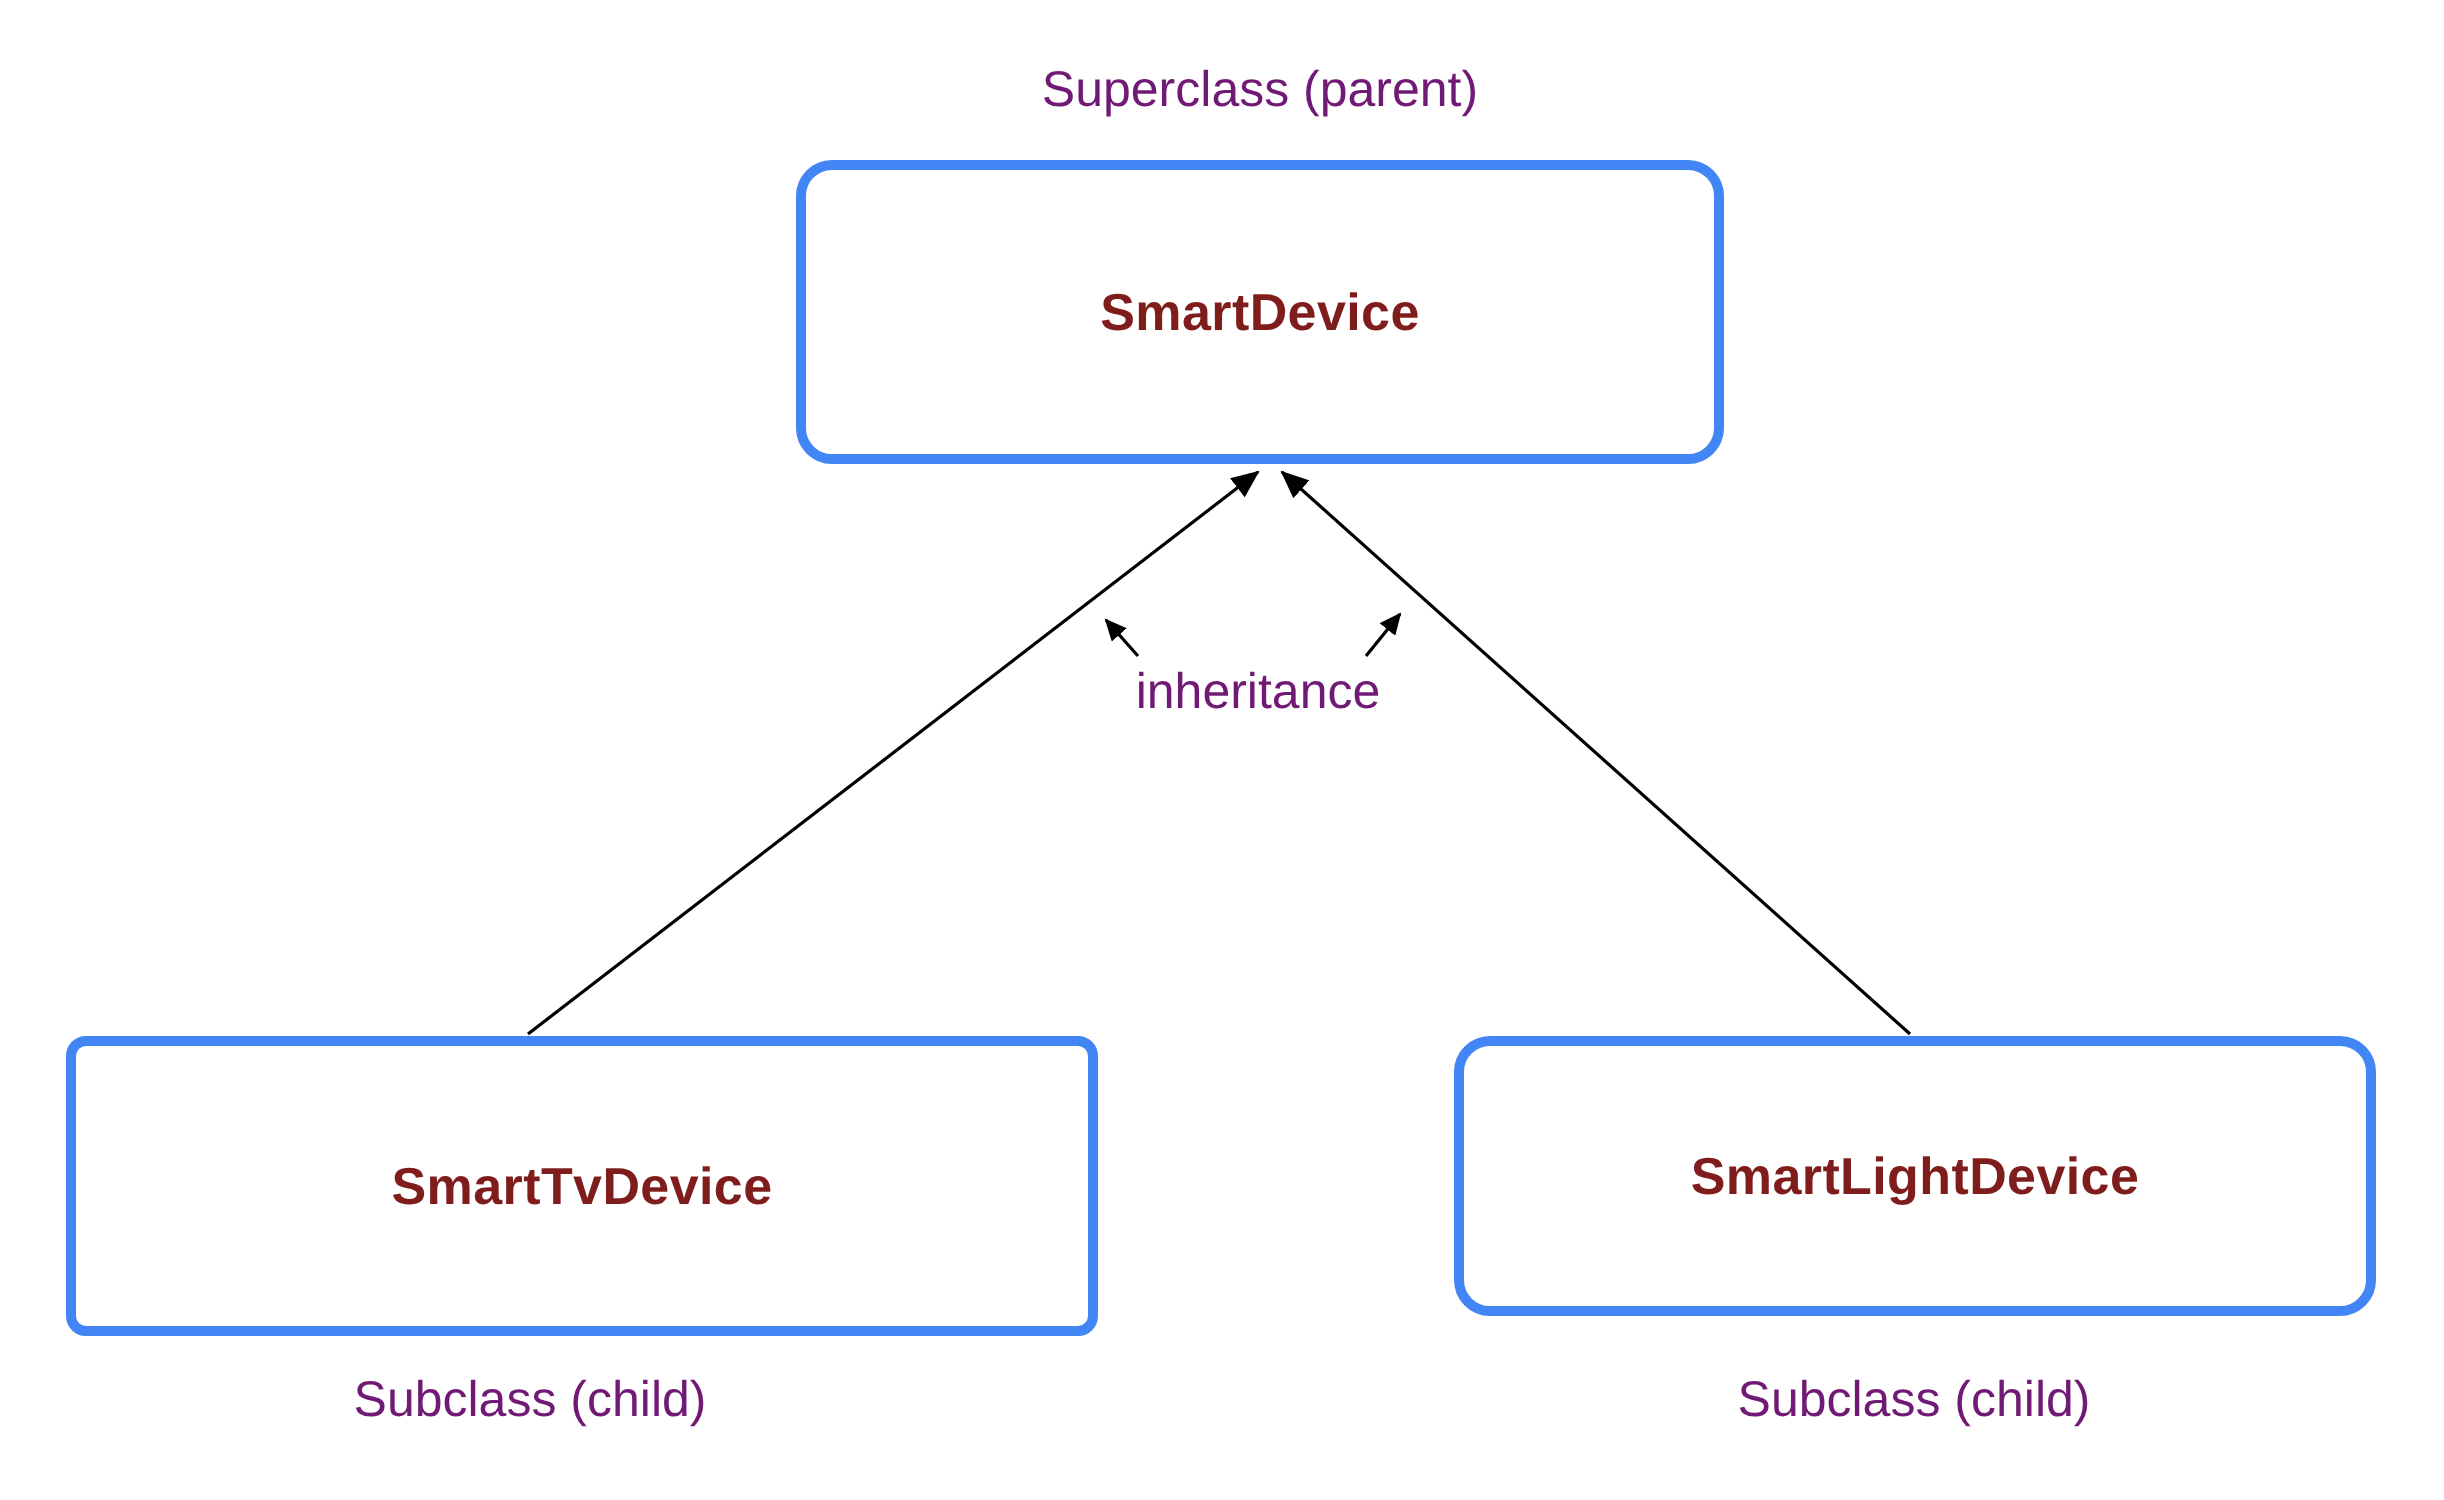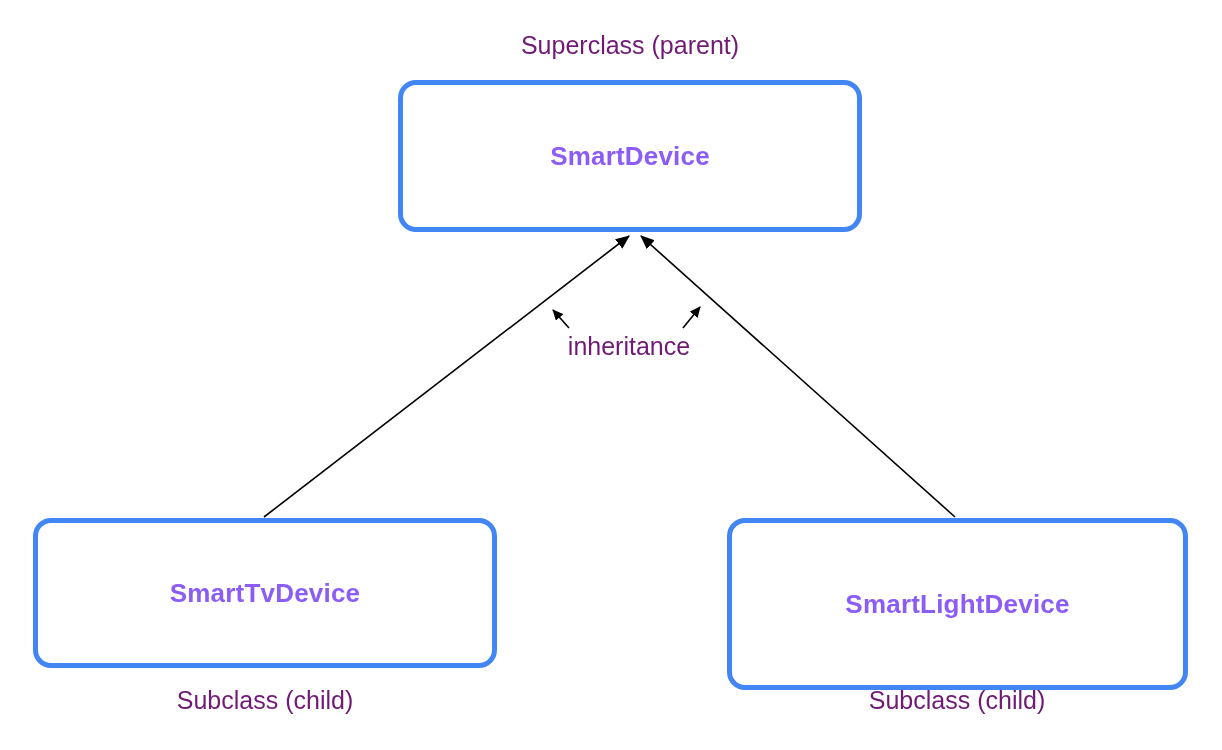--- a/index.html
+++ b/index.html
@@ -28,26 +28,26 @@
     background: #ffffff;
     border: 5px solid #4285f4;
     border-radius: 18px;
     display: flex;
     align-items: center;
     justify-content: center;
   }
   .class-box .class-name {
     font-size: 26px;
     font-weight: 600;
-    color: #8b5cf6;
+    color: #7f1d1d;
     letter-spacing: 0.2px;
   }
   .box-superclass  { left: 398px; top: 80px;  width: 464px; height: 152px; }
-  .box-subclass-left  { left: 33px;  top: 518px; width: 464px; height: 150px; }
-  .box-subclass-right { left: 727px; top: 518px; width: 461px; height: 172px; }
+  .box-subclass-left  { left: 33px;  top: 518px; width: 516px; height: 150px; border-radius: 10px; }
+  .box-subclass-right { left: 727px; top: 518px; width: 461px; height: 140px; }
 
   .diagram-label {
     position: absolute;
     font-size: 25px;
     color: #701a75;
     white-space: nowrap;
     transform: translateX(-50%);
   }
   .label-superclass { left: 630px; top: 31px; }
   .label-inheritance { left: 629px; top: 332px; }

